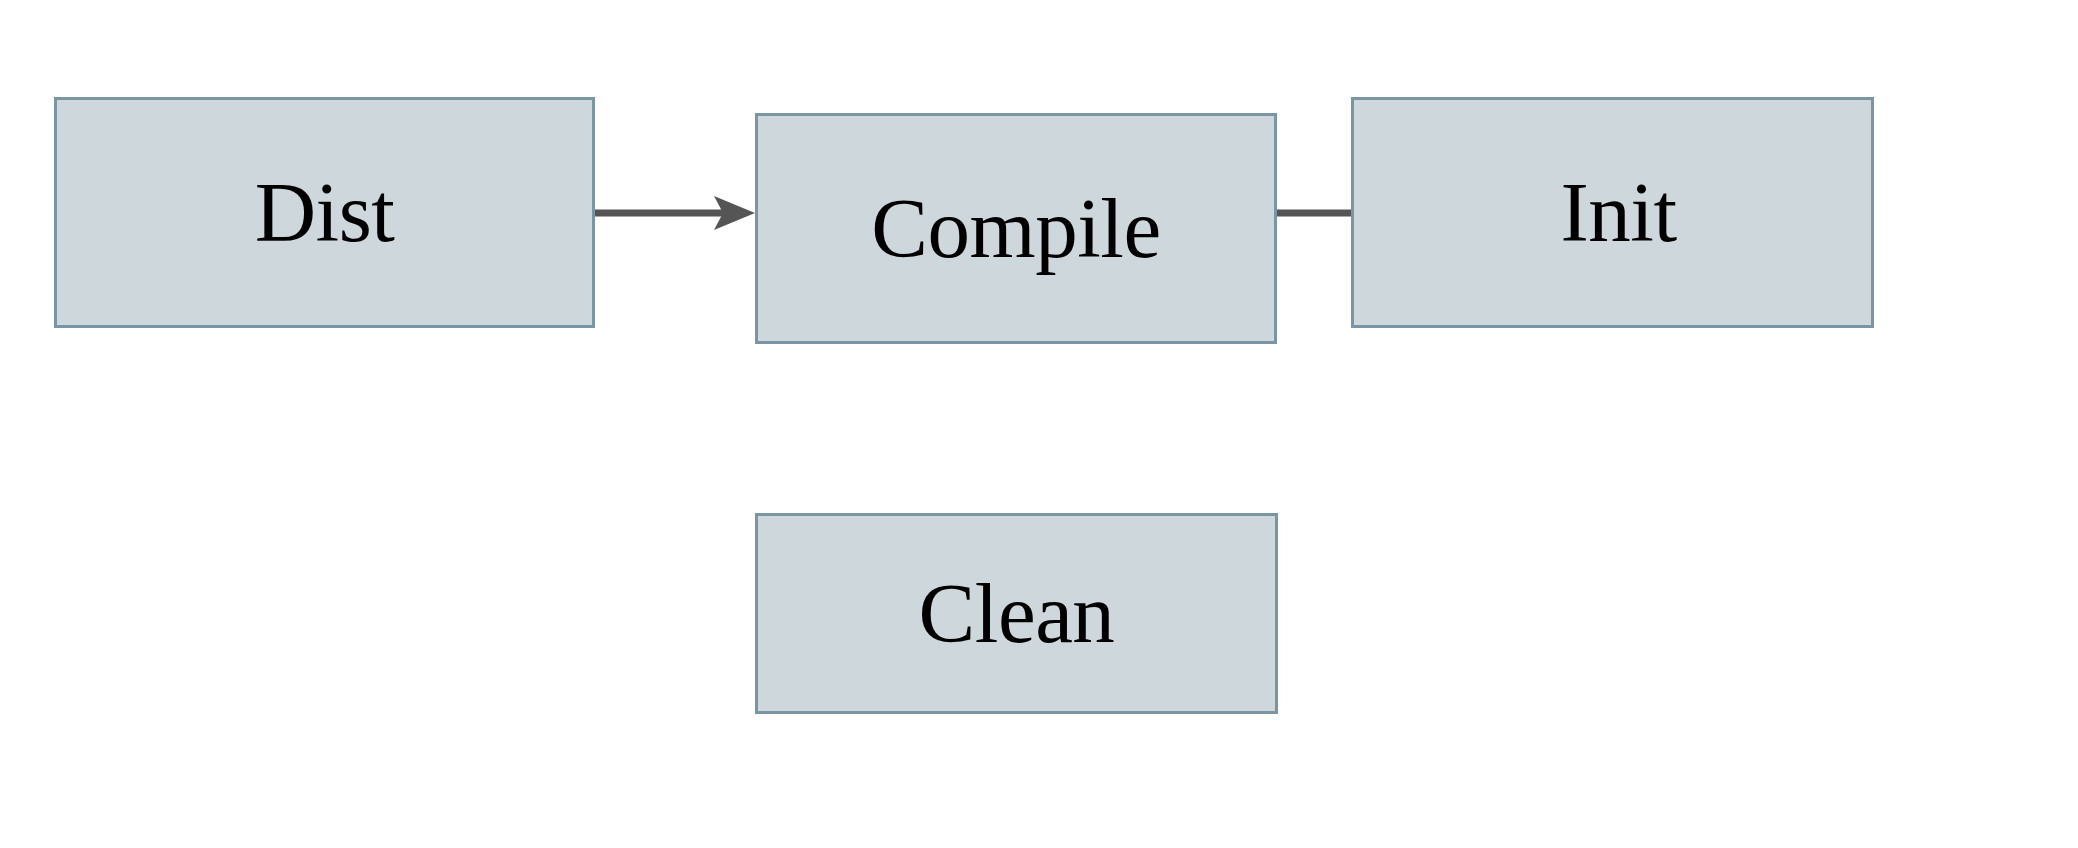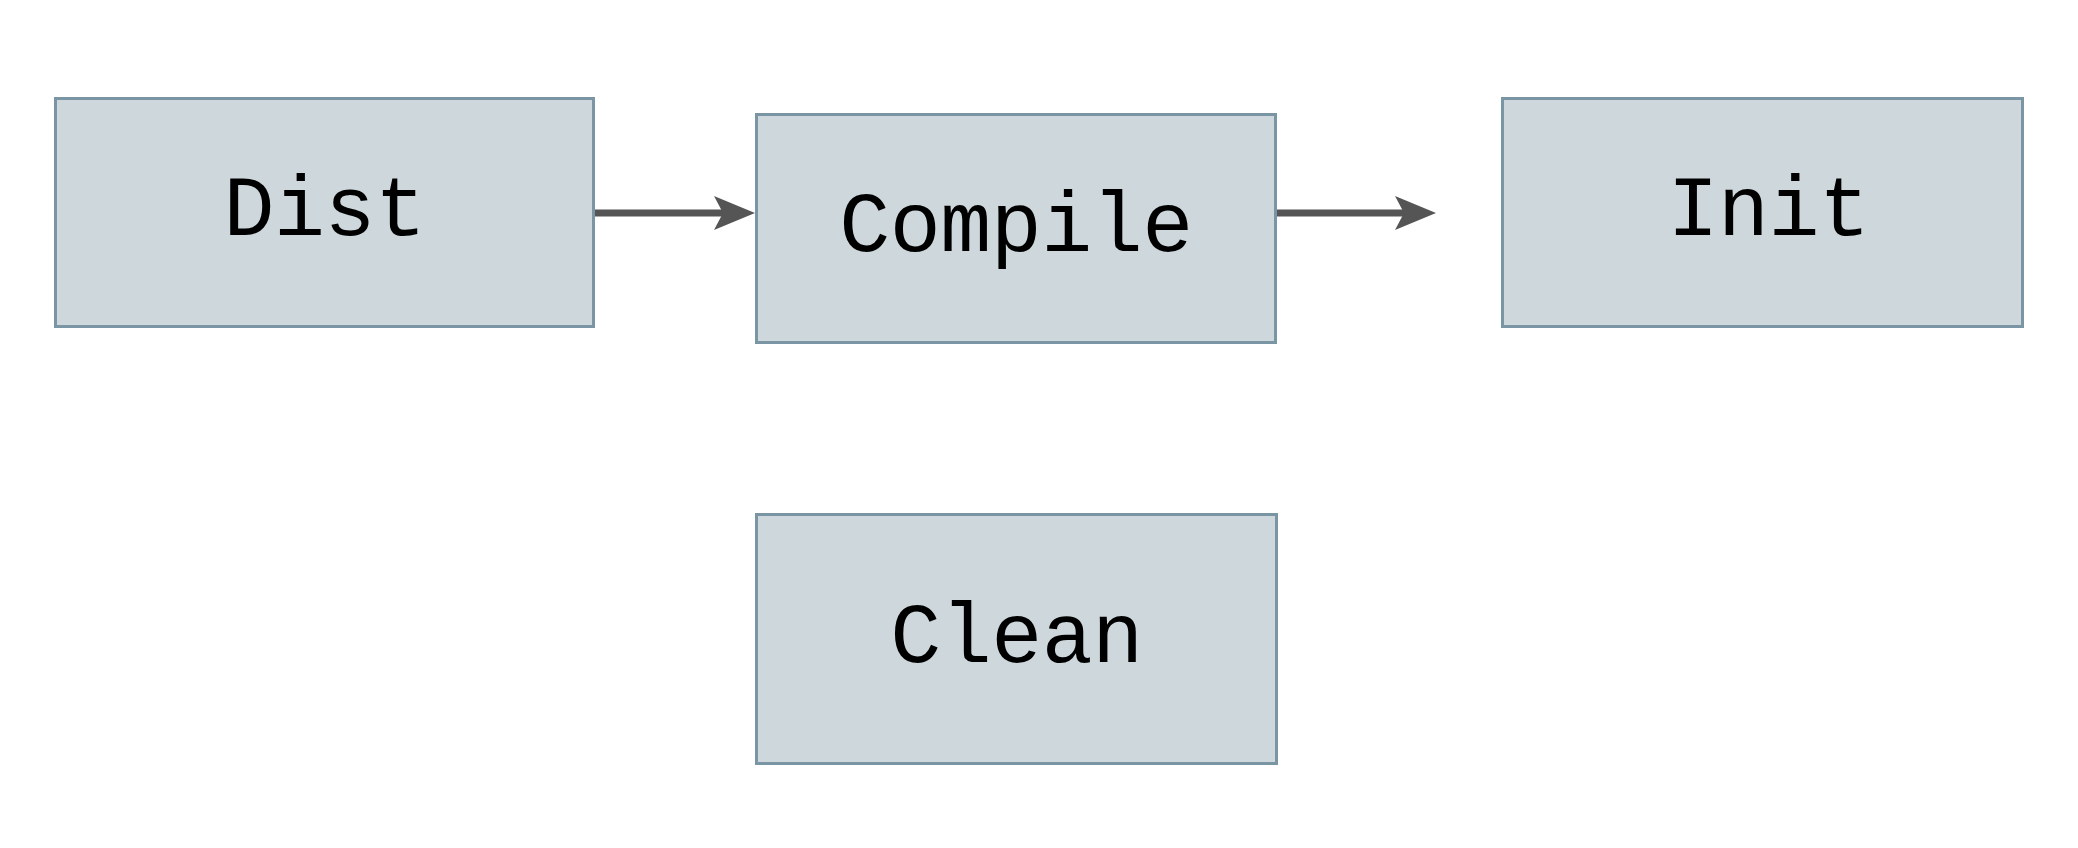--- a/index.html
+++ b/index.html
@@ -20,21 +20,21 @@
   .node {
     position: absolute;
     box-sizing: border-box;
     background: #ced8dc;
     border: 3px solid #7a96a5;
     display: flex;
     align-items: center;
     justify-content: center;
   }
   .node-label {
-    font-family: Liberation Mono, monospace;
+    font-family: Liberation Serif, serif;
     font-size: 85px;
     line-height: 1;
     font-weight: 400;
     color: #000000;
     letter-spacing: -0.5px;
     white-space: nowrap;
     user-select: none;
   }
   .edge-layer {
     position: absolute;
@@ -66,24 +66,24 @@
   </svg>
 
   <div class="node" style="left:54px; top:97px; width:541px; height:231px;">
     <span class="node-label">Dist</span>
   </div>
 
   <div class="node" style="left:755px; top:97px; width:522px; height:231px;margin-top:16px;">
     <span class="node-label">Compile</span>
   </div>
 
-  <div class="node" style="left:1501px; top:97px; width:523px; height:231px;padding-left:12px;">
+  <div class="node" style="left:1351px; top:97px; width:523px; height:231px;padding-left:12px;">
     <span class="node-label">Init</span>
   </div>
 
-  <div class="node" style="left:755px; top:513px; width:523px; height:252px;">
+  <div class="node" style="left:755px; top:513px; width:523px; height:201px;">
     <span class="node-label">Clean</span>
   </div>
 
   <div class="edge-hit" style="left:595px; top:193px; width:160px;"></div>
   <div class="edge-hit" style="left:1277px; top:193px; width:159px;"></div>
 
 </div>
 
 </body></html>

